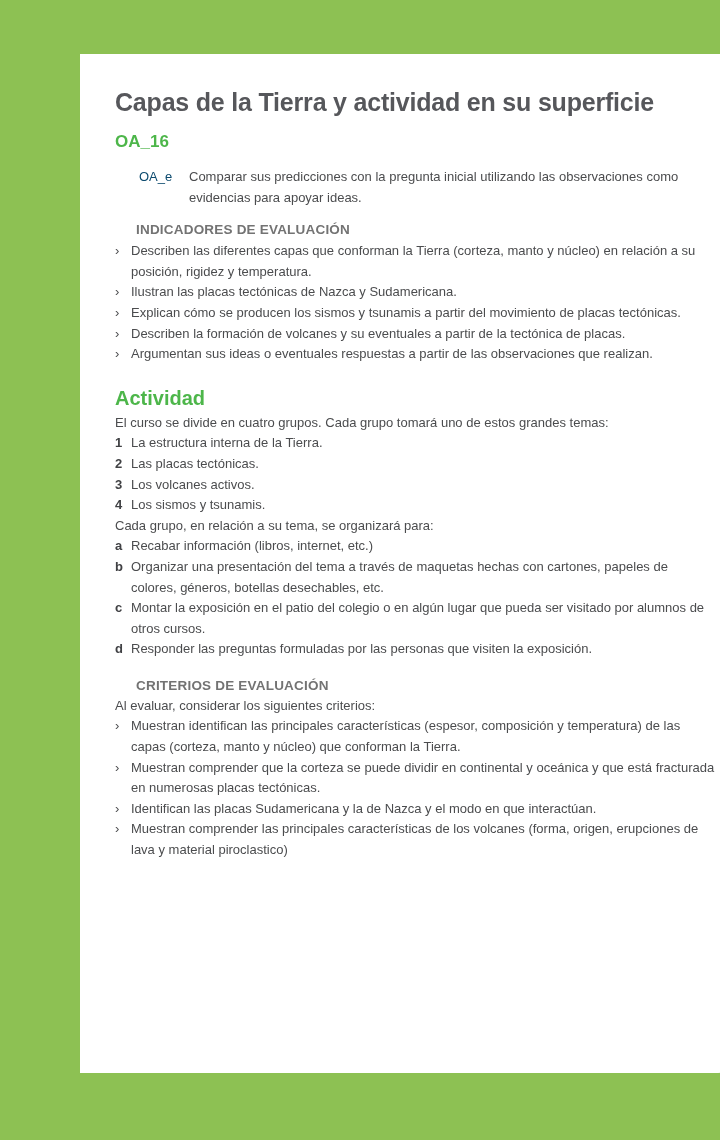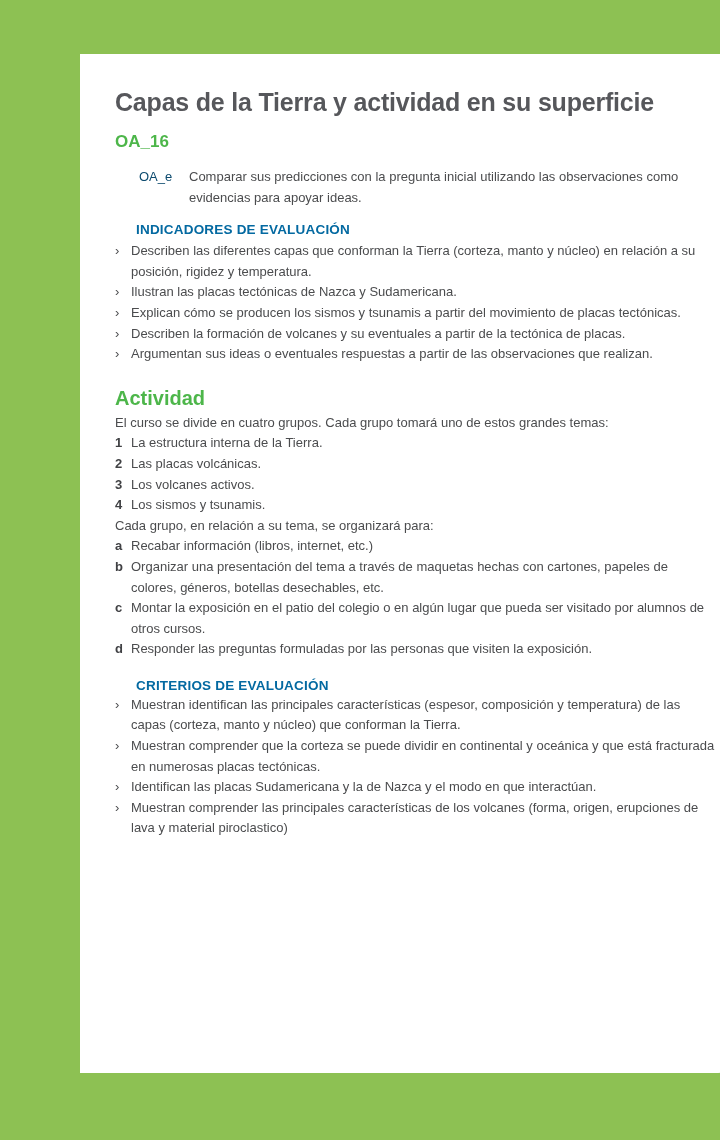--- a/index.html
+++ b/index.html
@@ -58,21 +58,21 @@
     font-size: 13px;
     line-height: 20.6px;
     color: #0c4a6e;
     margin-left: 24px;
   }
   .caps-h {
     margin: 13px 0 0 0;
     font-size: 13.5px;
     line-height: 18px;
     font-weight: 700;
-    color: #0369a1;
+    color: #737373;
     letter-spacing: 0.2px;
     padding-left: 21px;
   }
   .list { margin-top: 2px; }
   .b-row, .li-row { display: flex; }
   .b-marker {
     flex: 0 0 16px;
     font-size: 13px;
     line-height: 20.6px;
     color: #4B4C4E;
@@ -128,21 +128,21 @@
   <h2 class="green-h lg">Actividad</h2>
   <p class="body-text">El curso se divide en cuatro grupos. Cada grupo tomará uno de estos grandes temas:</p>
 
   <div class="list" style="margin-top:0">
     <div class="li-row">
       <span class="li-marker">1</span>
       <span class="li-text">La estructura interna de la Tierra.</span>
     </div>
     <div class="li-row">
       <span class="li-marker">2</span>
-      <span class="li-text">Las placas volcánicas.</span>
+      <span class="li-text">Las placas tectónicas.</span>
     </div>
     <div class="li-row">
       <span class="li-marker">3</span>
       <span class="li-text">Los volcanes activos.</span>
     </div>
     <div class="li-row">
       <span class="li-marker">4</span>
       <span class="li-text">Los sismos y tsunamis.</span>
     </div>
   </div>
@@ -162,20 +162,21 @@
       <span class="li-marker">c</span>
       <span class="li-text">Montar la exposición en el patio del colegio o en algún lugar que pueda ser visitado por alumnos de otros cursos.</span>
     </div>
     <div class="li-row">
       <span class="li-marker">d</span>
       <span class="li-text">Responder las preguntas formuladas por las personas que visiten la exposición.</span>
     </div>
   </div>
 
   <h3 class="caps-h" style="margin-top:17px">CRITERIOS DE EVALUACIÓN</h3>
+  <p class="body-text" style="margin-top:1px">Al evaluar, considerar los siguientes criterios:</p>
 
   <div class="list" style="margin-top:0">
     <div class="b-row">
       <span class="b-marker">›</span>
       <span class="b-text">Muestran identifican las principales características (espesor, composición y temperatura) de las capas (corteza, manto y núcleo) que conforman la Tierra.</span>
     </div>
     <div class="b-row">
       <span class="b-marker">›</span>
       <span class="b-text">Muestran comprender que la corteza se puede dividir en continental y oceánica y que está fracturada en numerosas placas tectónicas.</span>
     </div>

